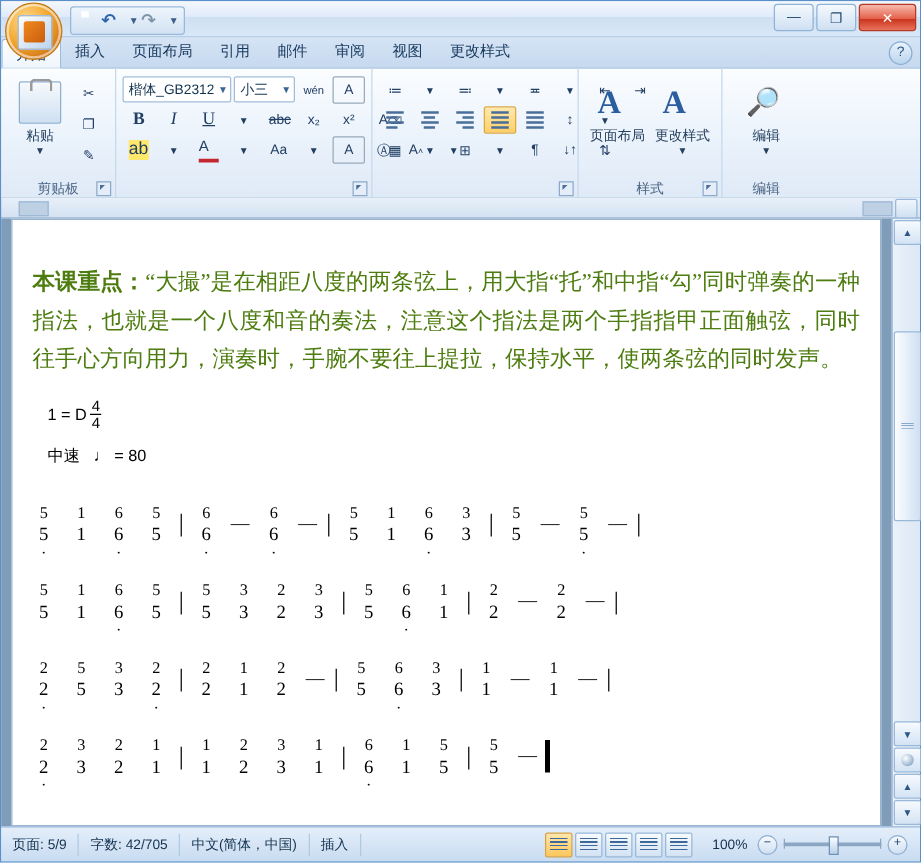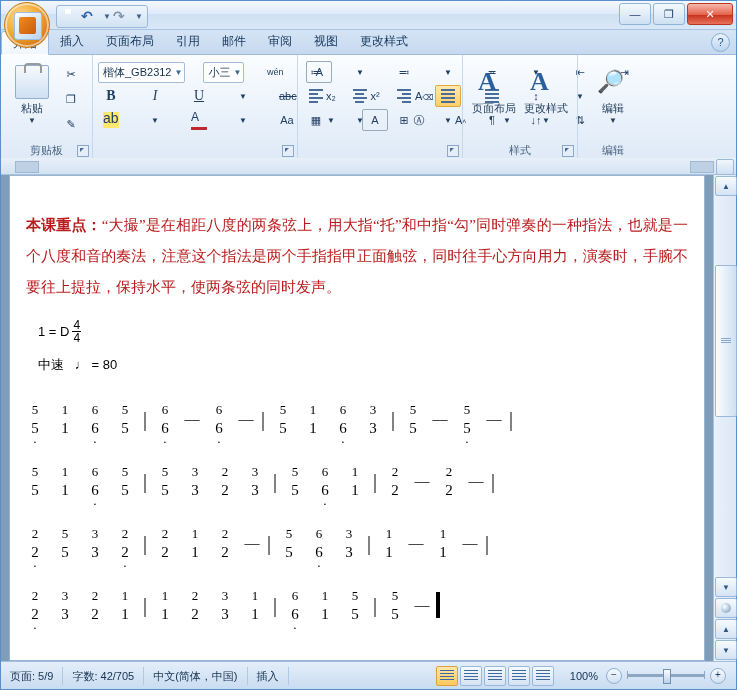--- a/index.html
+++ b/index.html
@@ -111,21 +111,21 @@
   }
   .btn-big .glyph{width:32px;height:32px;margin-bottom:2px;position:relative;}
   .clip{
     background:linear-gradient(to bottom,#f6f9fc,#cfe0f2);border:1px solid #8fb0d3;border-radius:2px;
   }
   .clip:after{
     content:"";position:absolute;left:8px;top:-3px;width:14px;height:8px;
     border:2px solid #9a9a9a;border-bottom:none;border-radius:4px 4px 0 0;
   }
 
-  .row{display:flex;align-items:flex-end;gap:18px;margin-bottom:2px;}
+  .row{display:flex;align-items:flex-start;gap:2px;margin-bottom:2px;}
   .sbtn{
     min-width:20px;height:20px;padding:0 2px;border:1px solid transparent;border-radius:2px;
     display:flex;align-items:center;justify-content:center;font-size:11px;color:#213e63;cursor:pointer;
     background:transparent;
   }
   .sbtn.on{background:linear-gradient(to bottom,#ffe9b0,#ffcf66);border-color:#dda841;}
   .combo{
     height:19px;border:1px solid #a3bdd9;background:#fff;display:flex;align-items:center;
     padding:0 2px 0 4px;font-size:11px;color:#12314f;border-radius:2px;cursor:pointer;
   }
@@ -176,21 +176,21 @@
     background:repeating-linear-gradient(to bottom,#88a9cb 0,#88a9cb 1px,transparent 1px,transparent 2px);}
   .vs-extra{position:absolute;bottom:1px;left:1px;width:20px;}
   .nav-dot{width:20px;height:18px;margin-top:1px;border:1px solid #9ab9da;border-radius:2px;
     background:linear-gradient(to bottom,#f6fafd,#d4e3f4);font-size:8px;color:#2c5787;
     display:flex;align-items:center;justify-content:center;cursor:pointer;}
   .browse-obj{width:10px;height:10px;border-radius:50%;background:radial-gradient(circle at 35% 35%,#fff,#6c93bd);margin:auto;}
 
   
   .para{
     font-family:"Liberation Serif","DejaVu Serif",serif;
-    font-size:15px;line-height:31px;color:#b91c1c;
+    font-size:18px;line-height:31px;color:#4d7c0f;
     margin:34px 16px 0 16px;text-align:justify;
   }
   .para b{font-weight:bold;}
   .keyline{margin:16px 0 0 28px;font-size:13px;display:flex;align-items:center;gap:3px;}
   .frac{display:inline-block;text-align:center;line-height:1;vertical-align:middle;font-size:12px;}
   .frac .num{display:block;border-bottom:1px solid #000;padding:0 1px;}
   .tempo{margin:12px 0 0 28px;font-size:13px;font-weight:bold;}
   .tempo span{font-weight:normal;}
 
   .score{margin:14px 10px 0 10px;}

